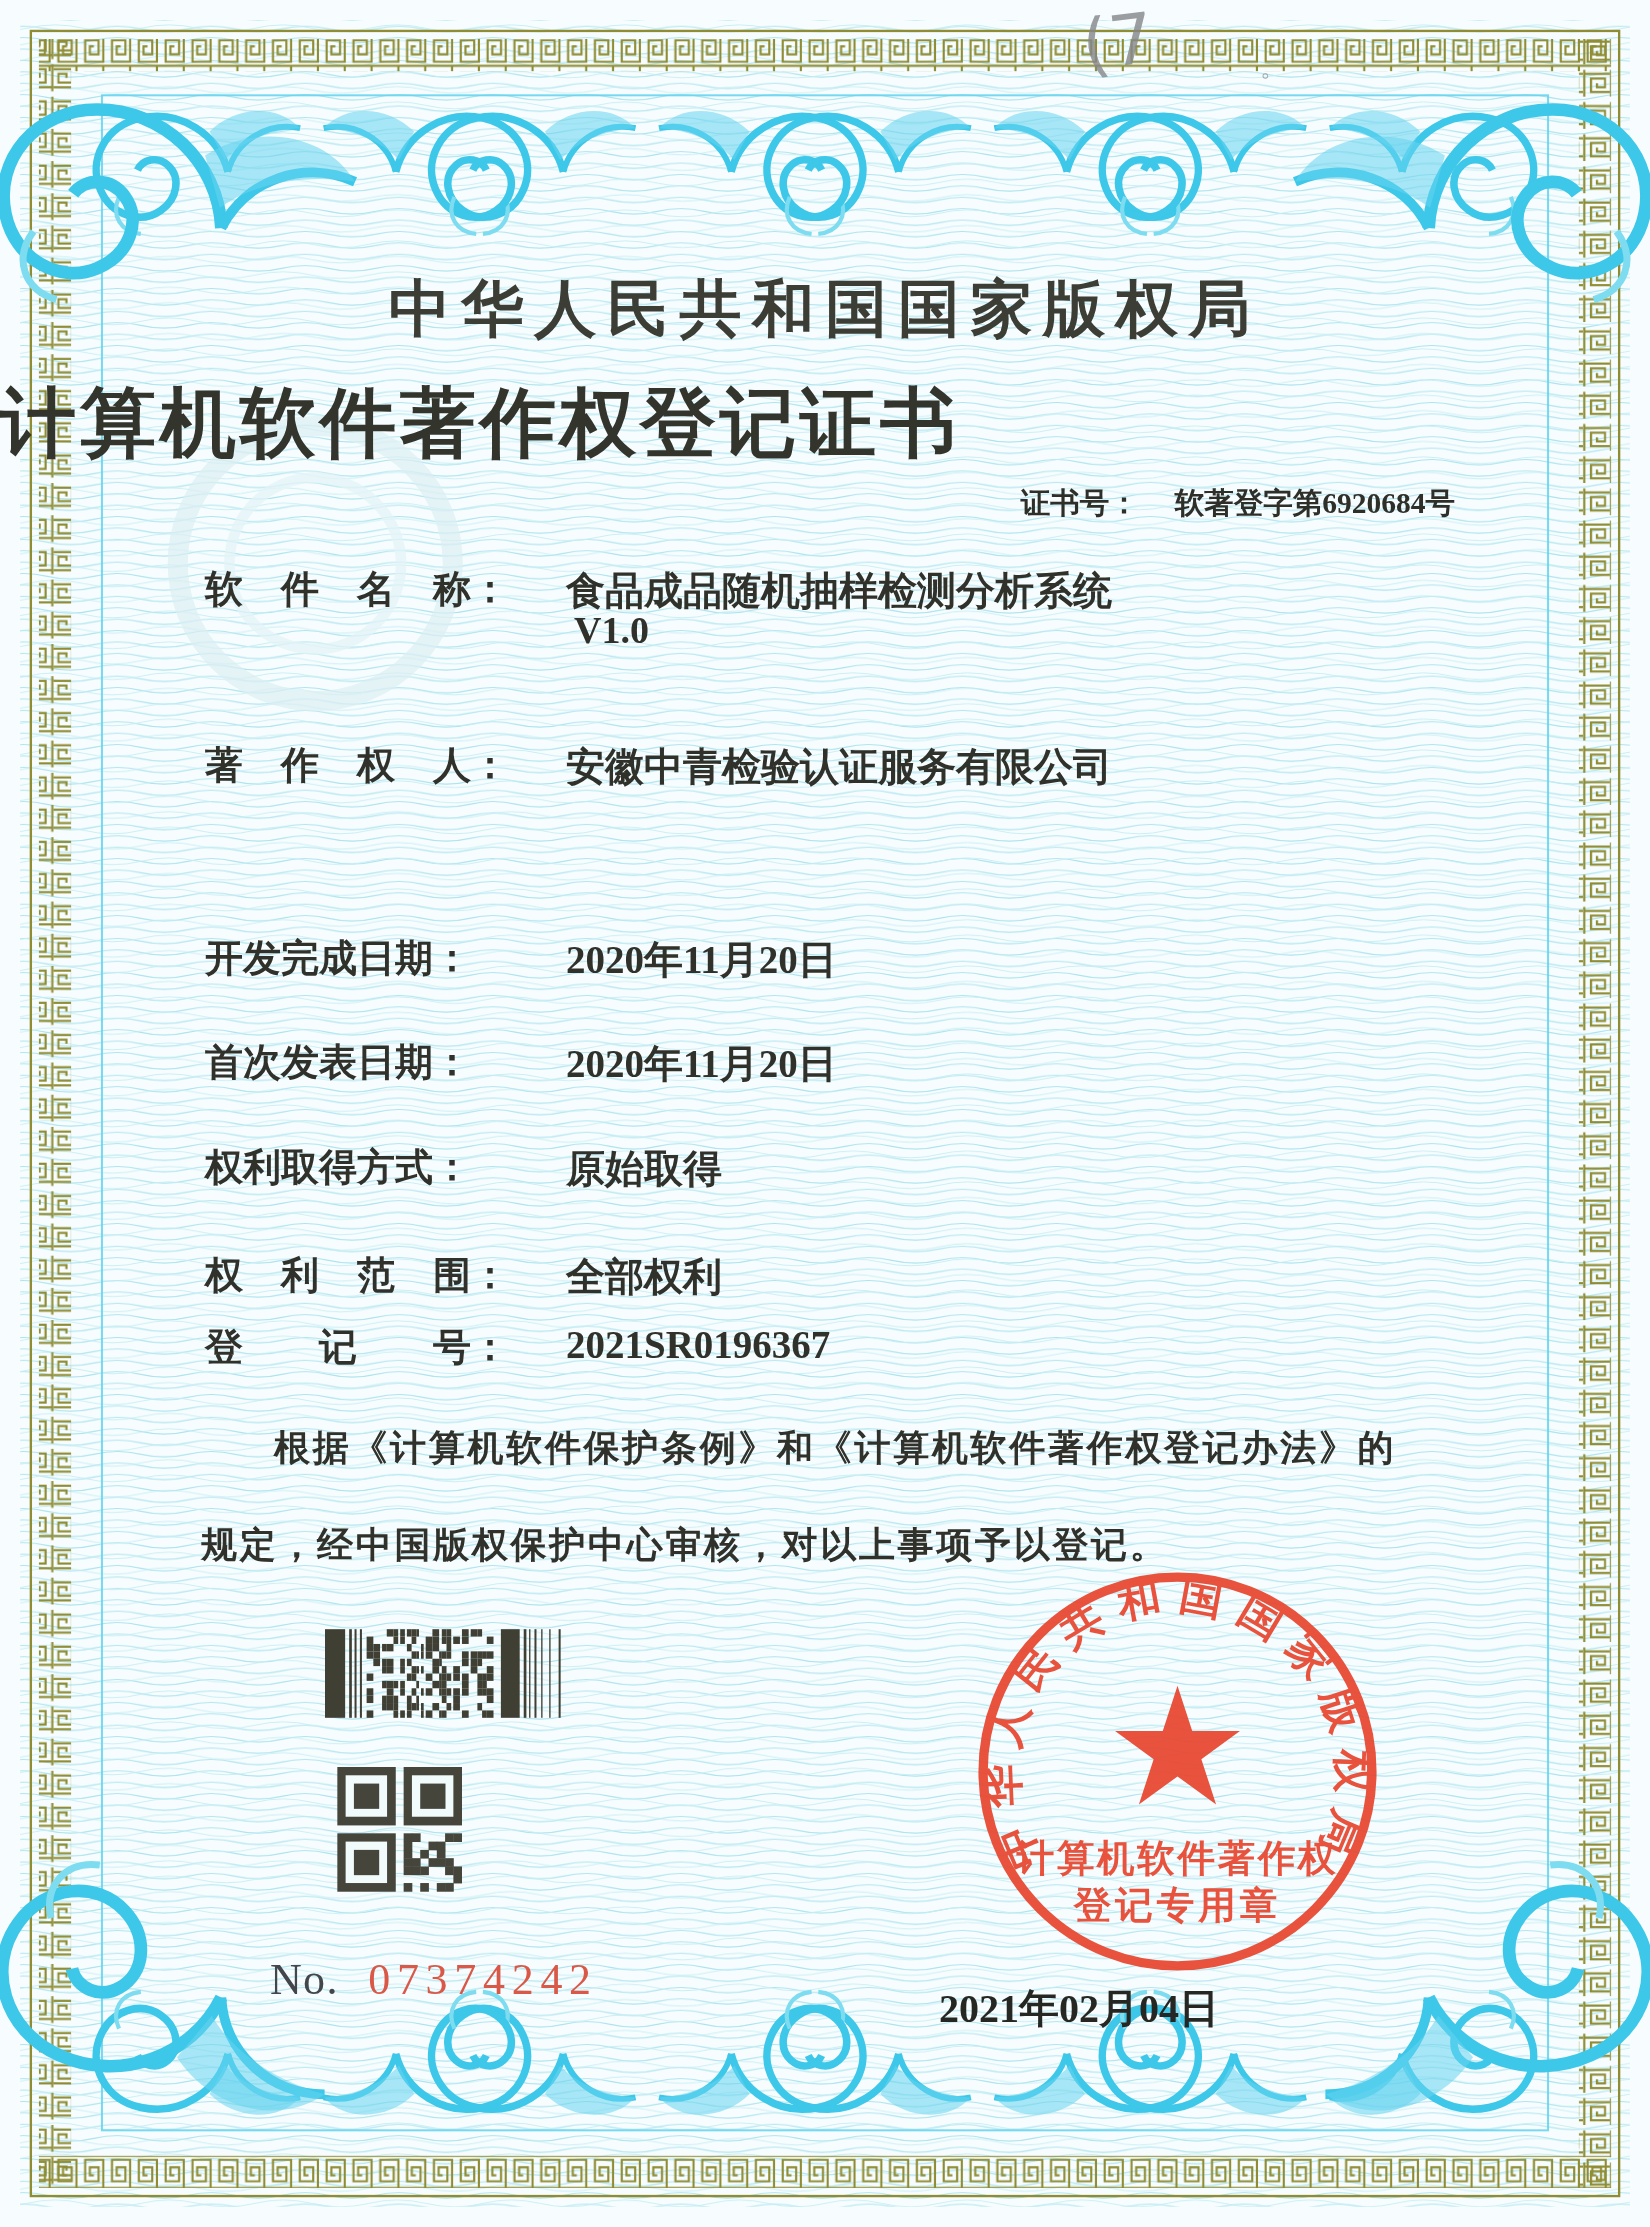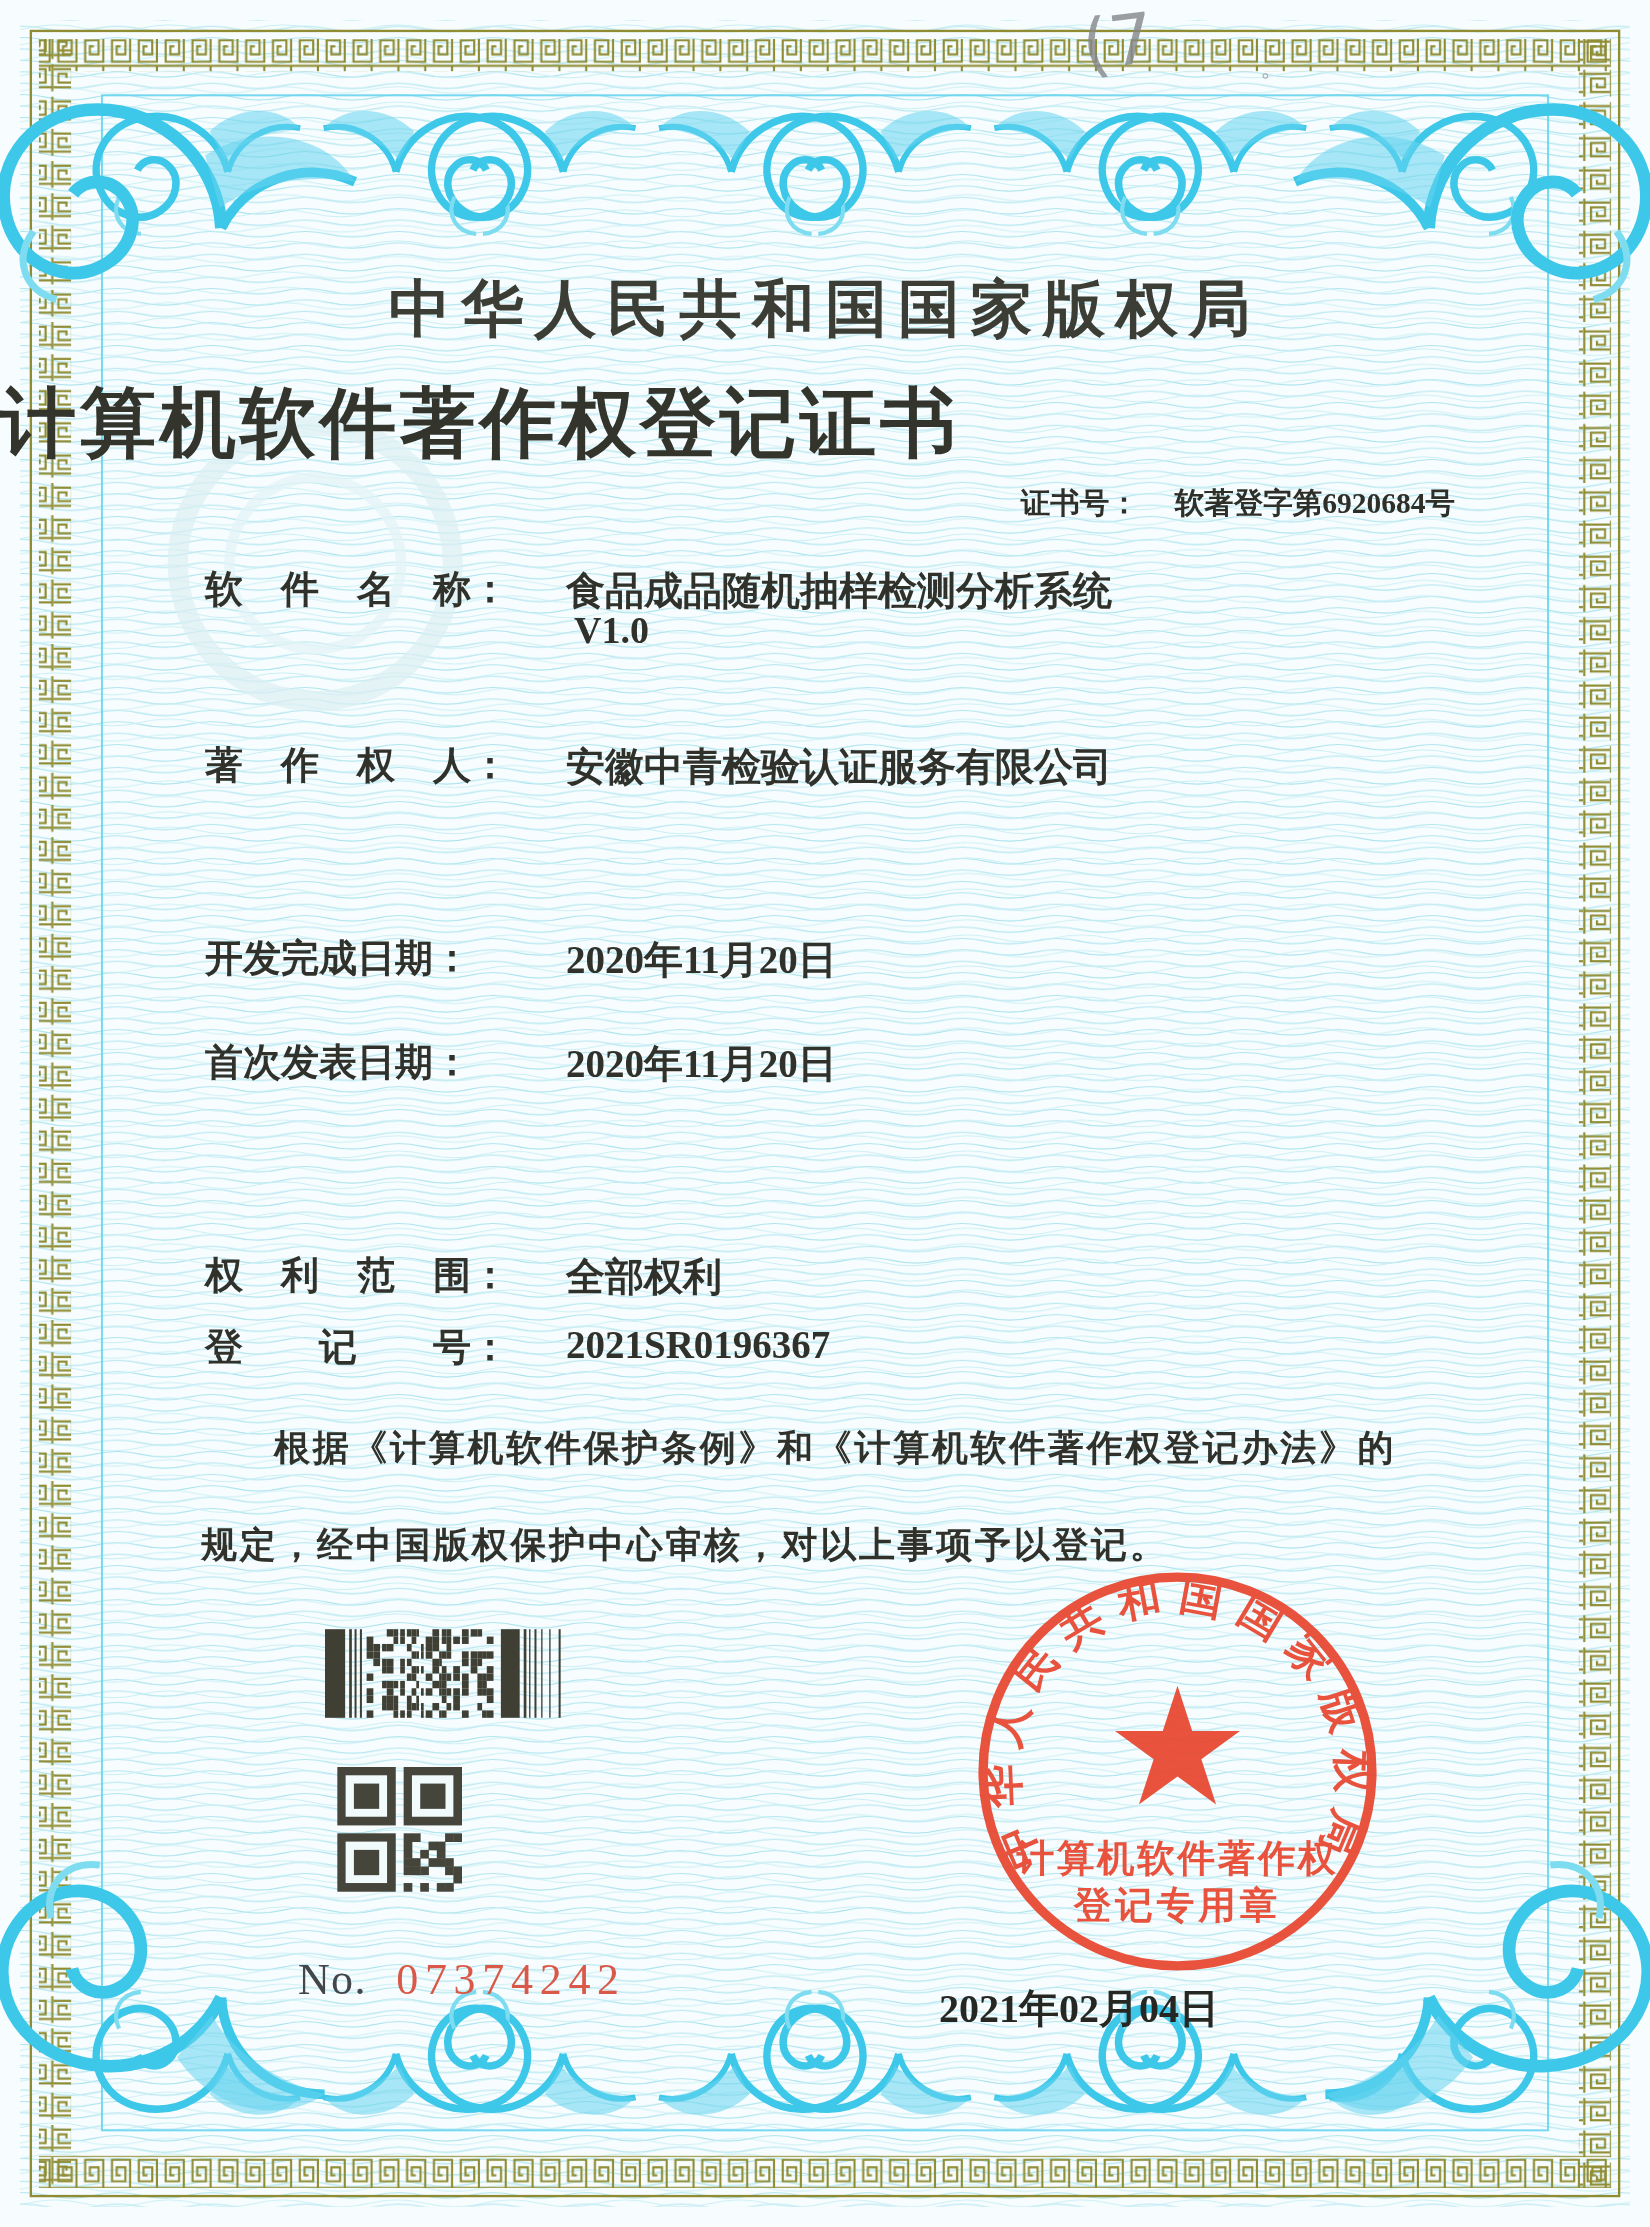--- a/index.html
+++ b/index.html
@@ -11,21 +11,21 @@
           letter-spacing:10.7px;color:#3c3d34;}
   .title2{top:373px;left:0;width:1650px;text-align:left;font-size:76px;font-weight:bold;
           letter-spacing:4px;color:#33342c;}
   .certno{top:484px;left:959px;width:496px;display:flex;justify-content:flex-end;gap:36px;
           font-size:29.5px;font-weight:bold;color:#2e2f29;}
   .row{position:absolute;left:205px;display:flex;font-size:39px;font-weight:bold;color:#30312a;gap:36px;}
   .row .lbl{display:inline-block;width:325px;font-size:38px;}
   .row .val{display:inline-block;}
   .v2{top:608px;left:530px;font-size:38px;font-weight:bold;color:#30312a;margin-left:44px;}
   .para{position:absolute;font-size:36px;font-weight:bold;letter-spacing:2.7px;color:#30312a;}
-  .serial{top:1954px;left:270px;display:flex;align-items:flex-start;margin-left:28px;}
+  .serial{top:1954px;left:270px;display:flex;align-items:flex-start;}
   .serial .no{font-size:44px;color:#43474c;letter-spacing:1.3px;}
   .serial .num{font-size:44px;color:#d95848;letter-spacing:6.7px;margin-left:29.5px;}
   .issuedate{top:1981px;left:939px;width:443px;text-align:left;font-size:40px;
              font-weight:bold;color:#26272
 2;color:#262722;}
   .pencil{top:1.3px;left:1082px;font-size:70px;color:#85878a;opacity:.8;
           transform:rotate(-7deg);font-family:"DejaVu Sans","Liberation Sans",sans-serif;}
   .pencil-dot{top:50px;left:1260px;font-size:25.5px;color:#9a9c9e;opacity:.85;}
   .seal{position:absolute;left:963px;top:1550px;}
   .seal text{font-weight:bold;}
@@ -141,20 +141,24 @@
   <div class="row" style="top:933px">
     <span class="lbl">开发完成日期：</span>
     <span class="val">2020年11月20日</span>
   </div>
 
   <div class="row" style="top:1037px">
     <span class="lbl">首次发表日期：</span>
     <span class="val">2020年11月20日</span>
   </div>
 
+  <div class="row" style="top:1142px">
+    <span class="lbl">权利取得方式：</span>
+    <span class="val">原始取得</span>
+  </div>
 
   <div class="row" style="top:1250px">
     <span class="lbl">权　利　范　围：</span>
     <span class="val">全部权利</span>
   </div>
 
   <div class="row" style="top:1322px">
     <span class="lbl">登　　记　　号：</span>
     <span class="val">2021SR0196367</span>
   </div>

